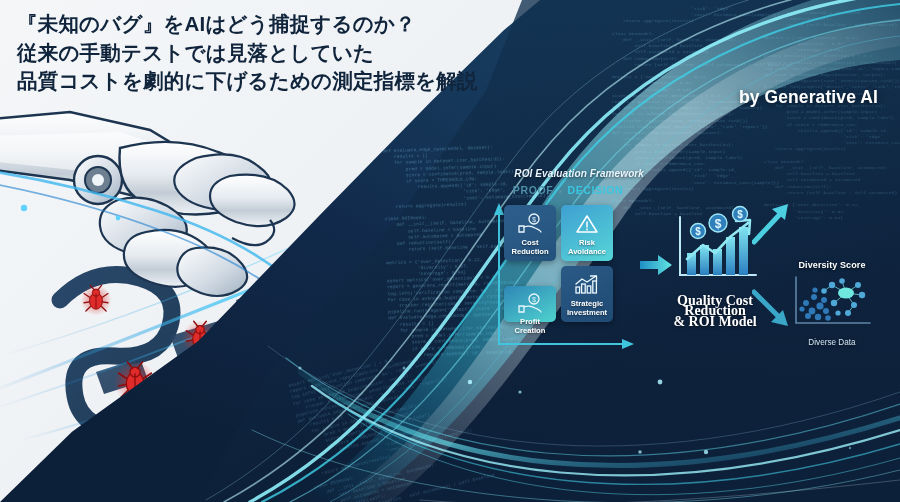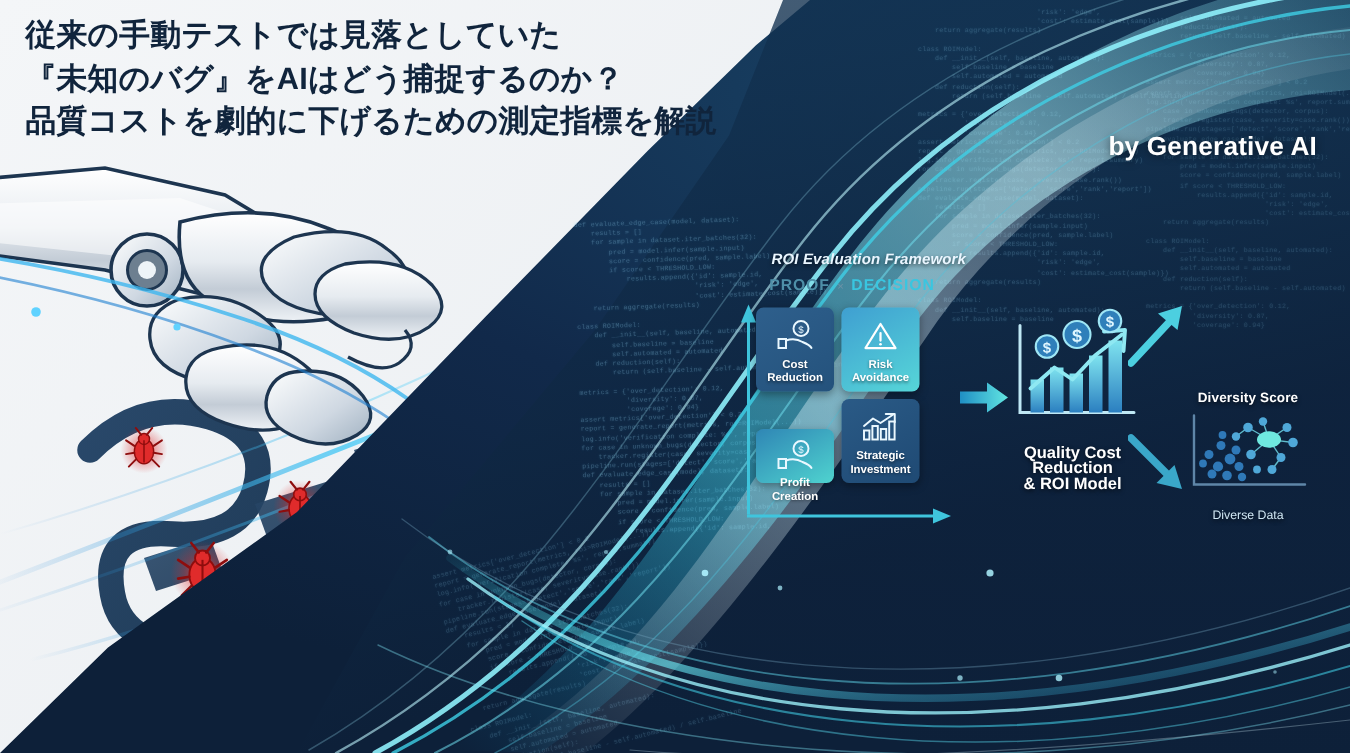--- a/index.html
+++ b/index.html
@@ -86,22 +86,23 @@
   .tile .tlabel{
     margin-top:2px;text-align:center;color:#fff;font-size:7.6px;
     line-height:9.2px;font-weight:bold;text-shadow:0 1px 2px rgba(0,0,0,.45);
   }
   
   .fw-arrow{position:absolute;}
 
   
   #model{position:absolute;left:660px;top:205px;width:110px;text-align:center;}
   #model .mlabel{
-    margin-top:3px;color:#ffffff;font-weight:bold;font-size:11px;line-height:10.4px;
+    margin-top:3px;color:#ffffff;font-weight:bold;font-size:14px;line-height:10.4px;
     text-shadow:0 1px 3px rgba(0,0,0,.6);
+    font-family:Liberation Serif, serif;
   }
 
   
   .metric{position:absolute;text-align:center;}
   .metric .mt{
     color:#ffffff;font-weight:bold;font-size:9px;letter-spacing:.1px;
     text-shadow:0 1px 3px rgba(0,0,0,.6);
   }
   .metric .mc{color:#cfe6f3;font-size:8.2px;margin-top:1px;
     text-shadow:0 1px 3px rgba(0,0,0,.6);}
@@ -471,22 +472,22 @@
       <circle cx="660" cy="382" r="2.4" opacity=".85"></circle>
       <circle cx="706" cy="452" r="2.2" opacity=".8"></circle>
       <circle cx="640" cy="452" r="1.8" opacity=".7"></circle>
       <circle cx="300" cy="368" r="1.6" opacity=".6"></circle>
       <circle cx="404" cy="368" r="1.4" opacity=".55"></circle>
       <circle cx="850" cy="448" r="1.2" opacity=".5"></circle>
     </g>
   </svg>
 
   <div id="headline">
+    <div>『未知のバグ』をAIはどう捕捉するのか？</div>
     <div>従来の手動テストでは見落としていた</div>
-    <div>『未知のバグ』をAIはどう捕捉するのか？</div>
     <div>品質コストを劇的に下げるための測定指標を解説</div>
   </div>
 
   <div id="eng-title">
     <div>by Generative AI</div>
   </div>
 
   <div id="framework">
     <div id="fw-title">ROI Evaluation Framework</div>
     <div id="fw-axis">

